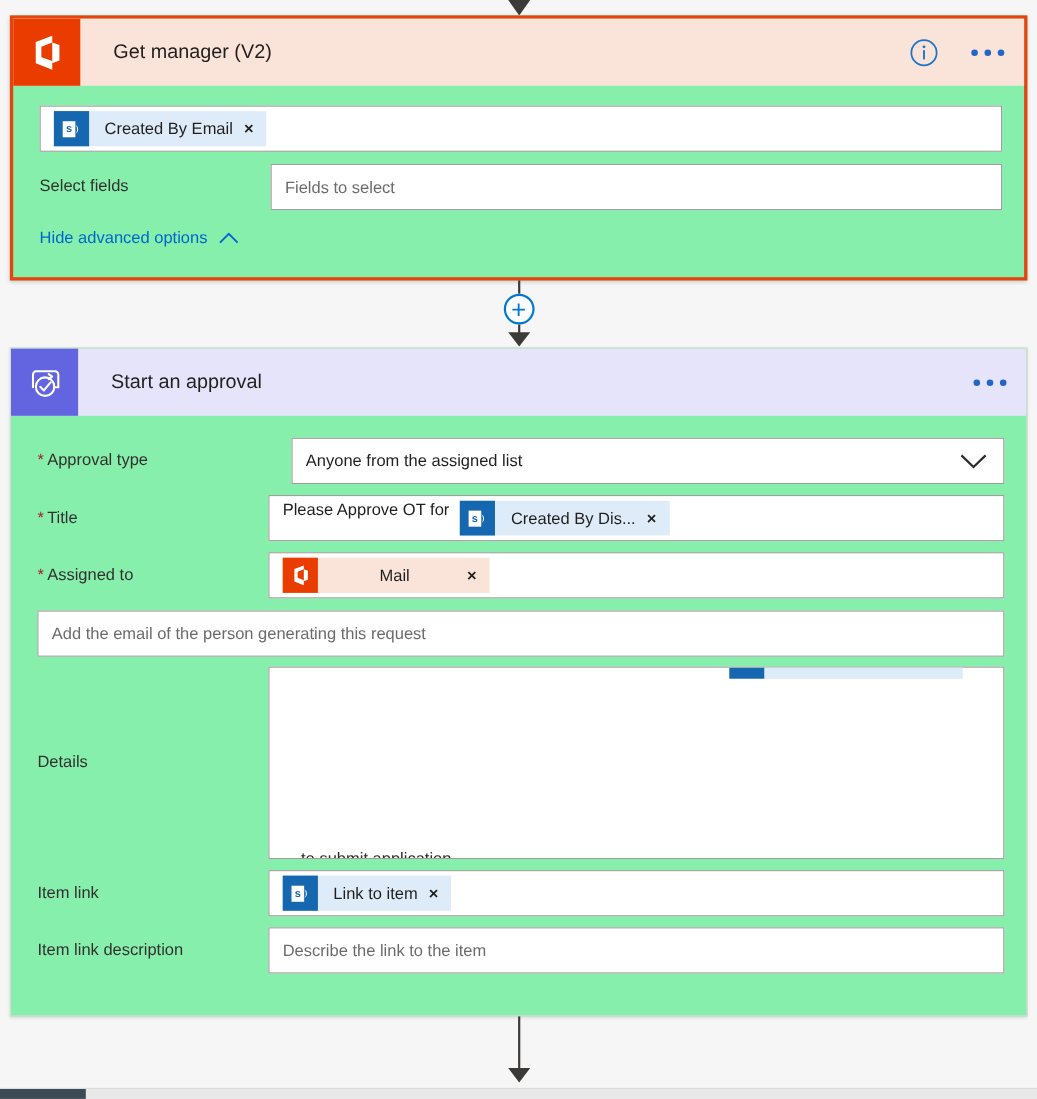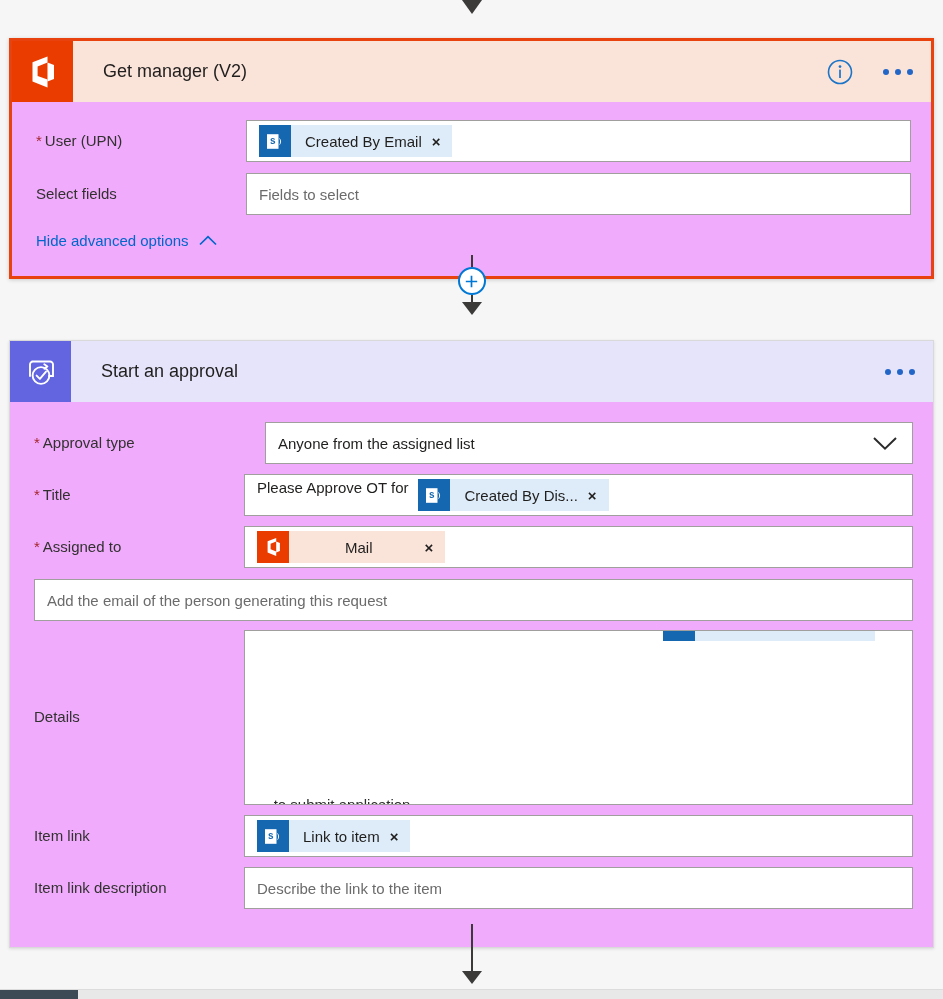--- a/index.html
+++ b/index.html
@@ -62,23 +62,22 @@
     justify-content: flex-end;
   }
   #top-connector .arrowhead {
     border-top-width: 14px;
     margin-top: 0;
   }
 
   
   .card {
     position: absolute;
-    background: #f0abfc;
+    background: #86efac;
     box-sizing: border-box;
-    margin-top: 24px;
   }
   #card-get-manager {
     left: 9px;
     top: 14px;
     width: 925px;
     height: 241px;
     border: 3px solid #e8430f;
     box-shadow: 0 1px 4px rgba(0,0,0,.18);
   }
   #card-start-approval {
@@ -321,23 +320,20 @@
           <i></i>
             <i></i>
             <i></i>
         </div>
       </div>
     </div>
 
     <div class="card-body">
 
       <div class="row" style="margin-top:18px;">
-        <div class="row-label">
-          <span class="req-star">*</span><span>User (UPN)</span>
-        </div>
         <div class="row-field">
           <div class="input-box">
             <span class="chip">
               <span class="chip-icon sp">
                 <svg width="19" height="19" viewBox="0 0 19 19" aria-hidden="true">
                   <rect x="1" y="2.2" width="11.5" height="14.6" fill="#ffffff"></rect>
                   <text x="6.7" y="12.4" font-family="Liberation Sans, sans-serif" font-size="10" font-weight="bold" fill="#1567b0" text-anchor="middle">s</text>
                   <path d="M12.6 5.4 a4.6 4.6 0 0 1 0 8.2 a6.2 6.2 0 0 0 0 -8.2 z" fill="#ffffff"></path>
                 </svg>
               </span>

